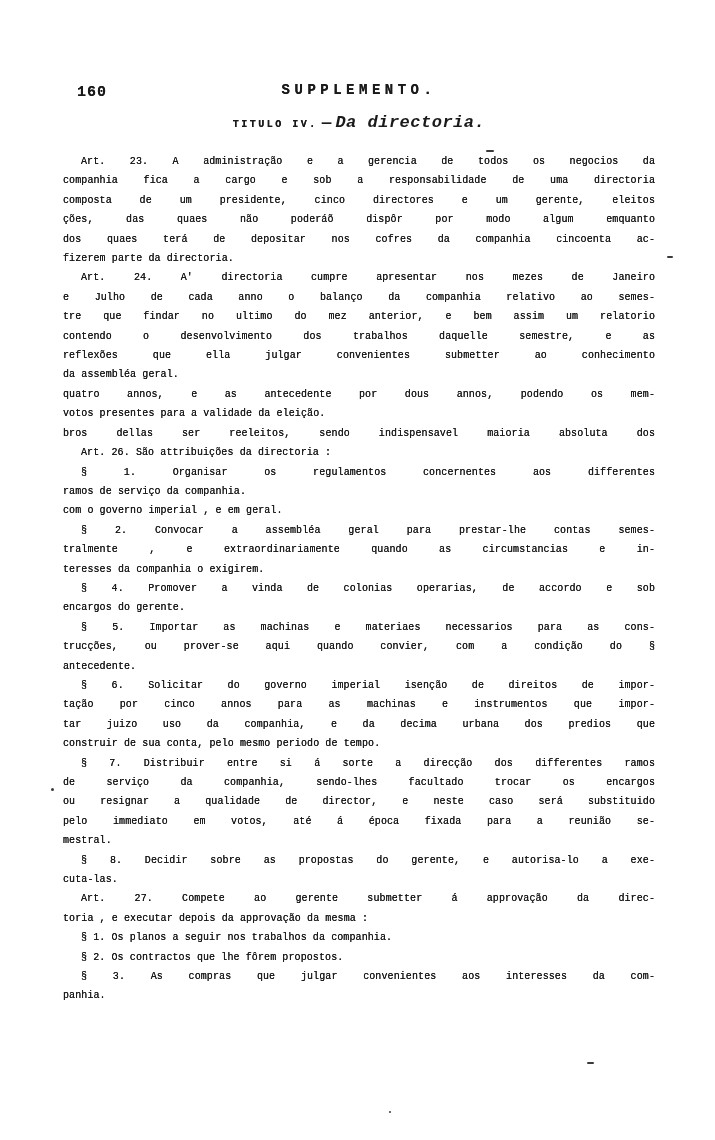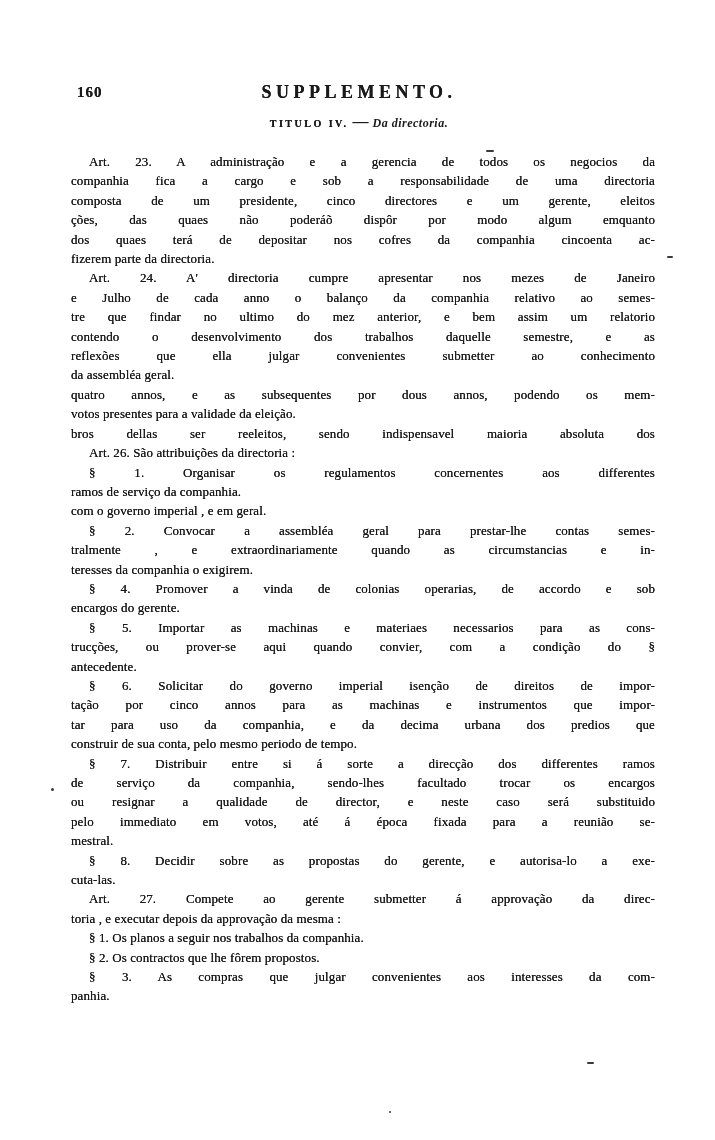--- a/index.html
+++ b/index.html
@@ -9,21 +9,21 @@
   html, body {
     margin: 0;
     padding: 0;
     background: #ffffff;
   }
   .page {
     position: relative;
     width: 715px;
     height: 1140px;
     background: var(--paper);
-    font-family: Liberation Serif, serif;
+    font-family: Liberation Mono, monospace;
     color: var(--ink);
     overflow: hidden;
   }
   .header-row {
     position: absolute;
     top: 82px;
     left: 63px;
     right: 60px;
     height: 22px;
   }
@@ -32,21 +32,21 @@
     left: 14px;
     top: 2px;
     font-size: 15px;
     font-weight: 700;
     letter-spacing: 1px;
     text-shadow: 0 0 0.3px currentColor;
   }
   .running-header {
     display: block;
     text-align: center;
-    font-size: 18px;
+    font-size: 14px;
     font-weight: 700;
     letter-spacing: 4.5px;
     text-shadow: 0 0 0.3px currentColor;
   }
   .section-title {
     position: absolute;
     top: 113px;
     left: 63px;
     right: 60px;
     text-align: center;
@@ -59,41 +59,40 @@
     text-shadow: 0 0 0.3px currentColor;
   }
   .title-dash {
     font-size: 16px;
     font-weight: 700;
     margin: 0 4px;
   }
   .title-italic {
     font-style: italic;
     font-weight: 700;
-    font-size: 12px;
+    font-size: 17px;
     letter-spacing: 0.5px;
   }
   .body-text {
     position: absolute;
     top: 152px;
     left: 63px;
     width: 592px;
   }
   .paragraph {
     margin: 0;
   }
   .line {
-    font-size: 13px;
+    font-size: 10px;
     line-height: 19.4px;
     letter-spacing: 0.1px;
     text-align: justify;
     text-align-last: justify;
     text-shadow: 0 0 0.3px currentColor;
     white-space: normal;
-    margin-left: 8px;
   }
   .line.first {
     text-indent: 18px;
   }
   .line.last {
     text-align-last: left;
   }
   .speck {
     position: absolute;
     background: #3a3a3a;
@@ -130,21 +129,21 @@
       </div>
       <div class="paragraph">
         <div class="line first">Art. 24. A' directoria cumpre apresentar nos mezes de Janeiro</div>
         <div class="line">e Julho de cada anno o balanço da companhia relativo ao semes-</div>
         <div class="line">tre que findar no ultimo do mez anterior, e bem assim um relatorio</div>
         <div class="line">contendo o desenvolvimento dos trabalhos daquelle semestre, e as</div>
         <div class="line">reflexões que ella julgar convenientes submetter ao conhecimento</div>
         <div class="line last">da assembléa geral.</div>
       </div>
       <div class="paragraph">
-        <div class="line">quatro annos, e as subsequentes por dous annos, podendo os mem-</div>
+        <div class="line">quatro annos, e as antecedente por dous annos, podendo os mem-</div>
         <div class="line last">votos presentes para a validade da eleição.</div>
         <div class="line">bros dellas ser reeleitos, sendo indispensavel maioria absoluta dos</div>
       </div>
       <div class="paragraph">
         <div class="line first last">Art. 26. São attribuições da directoria :</div>
       </div>
       <div class="paragraph">
         <div class="line first">§ 1. Organisar os regulamentos concernentes aos differentes</div>
         <div class="line last">ramos de serviço da companhia.</div>
       </div>
@@ -161,21 +160,21 @@
         <div class="line last">encargos do gerente.</div>
       </div>
       <div class="paragraph">
         <div class="line first">§ 5. Importar as machinas e materiaes necessarios para as cons-</div>
         <div class="line">trucções, ou prover-se aqui quando convier, com a condição do §</div>
         <div class="line last">antecedente.</div>
       </div>
       <div class="paragraph">
         <div class="line first">§ 6. Solicitar do governo imperial isenção de direitos de impor-</div>
         <div class="line">tação por cinco annos para as machinas e instrumentos que impor-</div>
-        <div class="line">tar para uso da companhia, e da decima urbana dos predios que</div>
+        <div class="line">tar juizo uso da companhia, e da decima urbana dos predios que</div>
         <div class="line last">construir de sua conta, pelo mesmo periodo de tempo.</div>
       </div>
       <div class="paragraph">
         <div class="line first">§ 7. Distribuir entre si á sorte a direcção dos differentes ramos</div>
         <div class="line">de serviço da companhia, sendo-lhes facultado trocar os encargos</div>
         <div class="line">ou resignar a qualidade de director, e neste caso será substituido</div>
         <div class="line">pelo immediato em votos, até á época fixada para a reunião se-</div>
         <div class="line last">mestral.</div>
       </div>
       <div class="paragraph">

